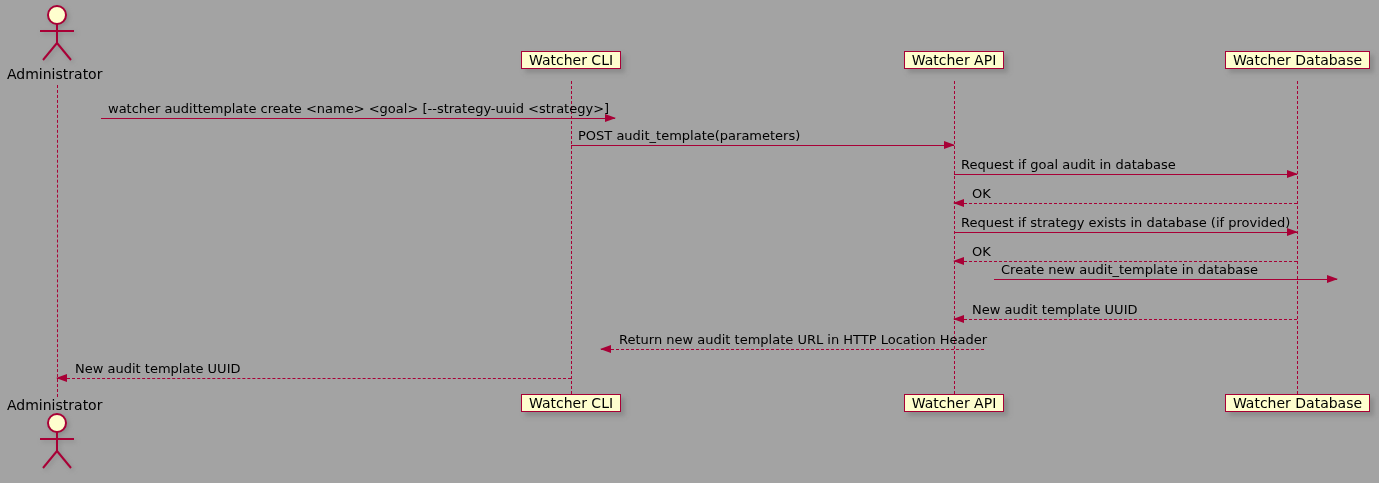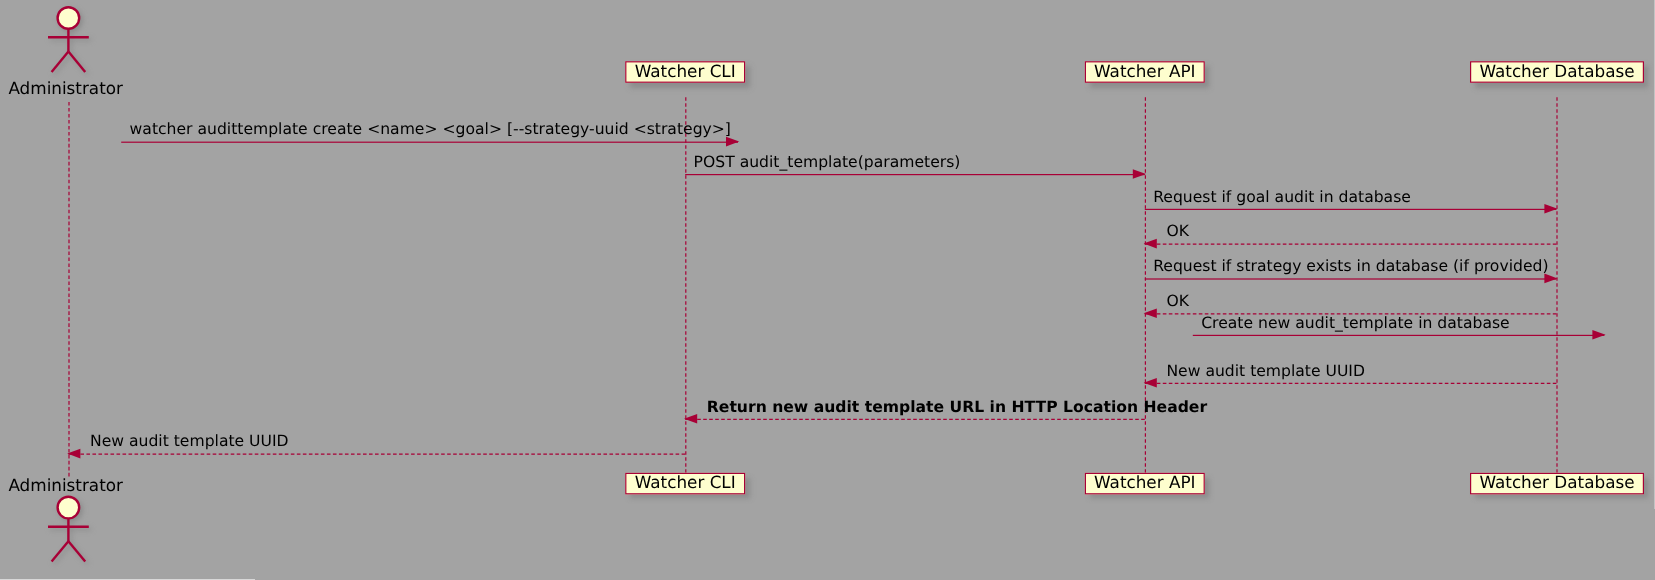--- a/index.html
+++ b/index.html
@@ -121,21 +121,21 @@
     </div>
   </div>
 
   <div class="message" style="left:954px;top:302px;width:343px;">
     <div class="msg-label ret">New audit template UUID</div>
     <div class="msg-line dashed">
       <span class="ah ah-left"></span>
     </div>
   </div>
 
-  <div class="message" style="left:571px;top:332px;width:383px;font-weight:bold;">
+  <div class="message" style="left:601px;top:332px;width:383px;">
     <div class="msg-label ret">Return new audit template URL in HTTP Location Header</div>
     <div class="msg-line dashed">
       <span class="ah ah-left"></span>
     </div>
   </div>
 
   <div class="message" style="left:57px;top:361px;width:514px;">
     <div class="msg-label ret">New audit template UUID</div>
     <div class="msg-line dashed">
       <span class="ah ah-left"></span>

